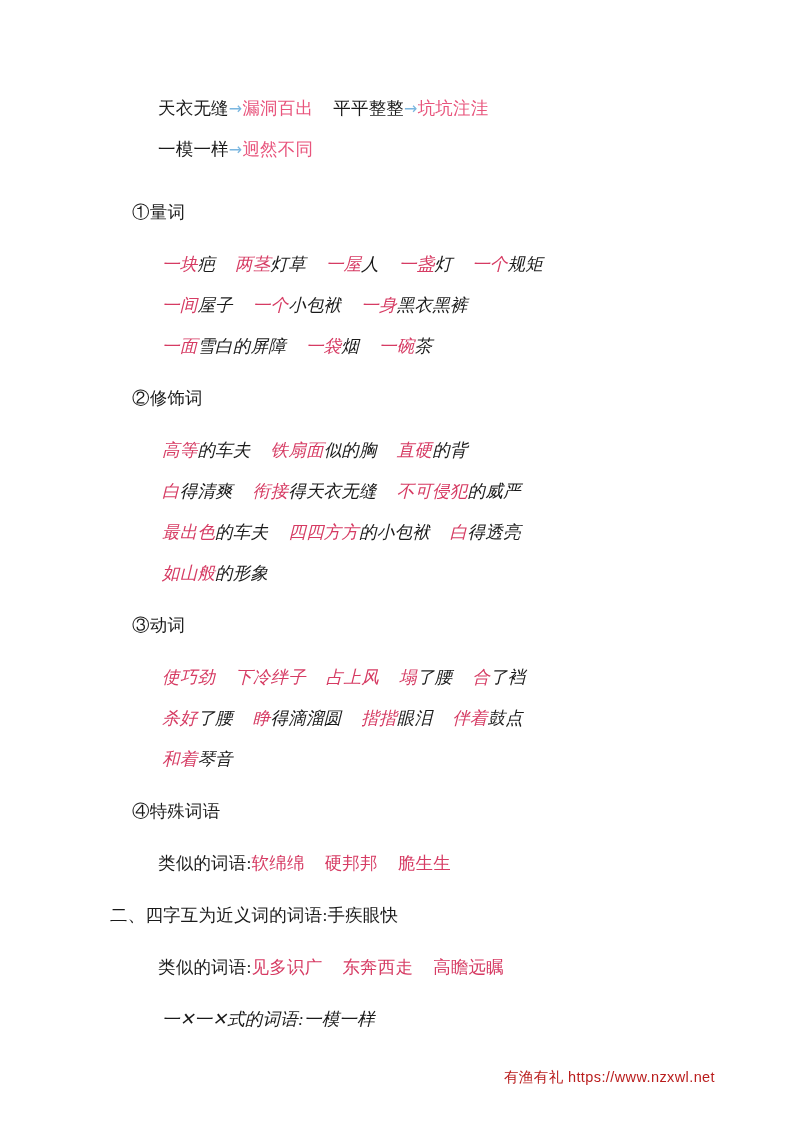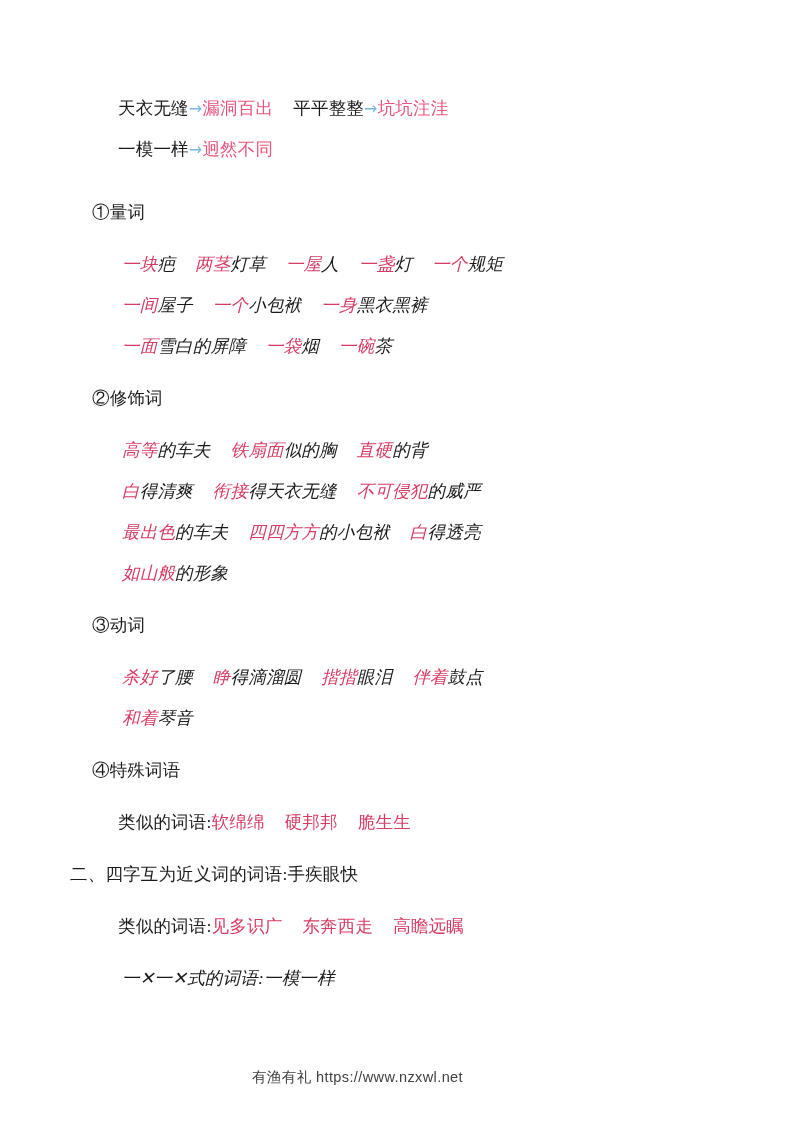--- a/index.html
+++ b/index.html
@@ -14,21 +14,21 @@
     color: #1a1a1a;
     position: relative;
     overflow: hidden;
   }
   .page {
     position: absolute;
     left: 0; top: 0;
     width: 737px;
     height: 1122px;
     box-sizing: border-box;
-    padding: 88px 90px 0 70px;
+    padding: 88px 90px 0 110px;
   }
   .line {
     font-size: 17.5px;
     line-height: 41px;
     white-space: nowrap;
     letter-spacing: 0.2px;
   }
   .ind0 { margin-left: 0px; }
   .ind1 { margin-left: 22px; }
   .ind2 { margin-left: 48px; }
@@ -38,22 +38,22 @@
   .crim  { color: #d63b63; }
   .arrow { color: #7bb7e0; font-family: "DejaVu Sans", sans-serif; font-size: 16px; }
   .sp-m  { display: inline-block; width: 20px; }
   .gapline { height: 11px; }
   .abb { font-family: "Liberation Serif", serif; }
   .footer {
     position: absolute;
     left: 0;
     top: 1068px;
     width: 715px;
-    text-align: center;
-    color: #404040;
+    text-align: right;
+    color: #b91c1c;
     font-size: 14.5px;
     font-family: "Liberation Sans", sans-serif;
     letter-spacing: 0.4px;
   }
 </style>
 </head>
 <body>
 
 <div class="page">
   <div id="lines-container">
@@ -69,20 +69,21 @@
       <div class="gapline"></div>
       <div class="line ind1"><span class="blk">②修饰词</span></div>
       <div class="gapline"></div>
       <div class="line ind3"><span class="crim">高等</span><span class="blk">的车夫</span><span class="sp-m"></span><span class="crim">铁扇面</span><span class="blk">似的胸</span><span class="sp-m"></span><span class="crim">直硬</span><span class="blk">的背</span></div>
       <div class="line ind3"><span class="crim">白</span><span class="blk">得清爽</span><span class="sp-m"></span><span class="crim">衔接</span><span class="blk">得天衣无缝</span><span class="sp-m"></span><span class="crim">不可侵犯</span><span class="blk">的威严</span></div>
       <div class="line ind3"><span class="crim">最出色</span><span class="blk">的车夫</span><span class="sp-m"></span><span class="crim">四四方方</span><span class="blk">的小包袱</span><span class="sp-m"></span><span class="crim">白</span><span class="blk">得透亮</span></div>
       <div class="line ind3"><span class="crim">如山般</span><span class="blk">的形象</span></div>
       <div class="gapline"></div>
       <div class="line ind1"><span class="blk">③动词</span></div>
       <div class="gapline"></div>
+      <div class="line ind3"><span class="crim">使巧劲</span><span class="sp-m"></span><span class="crim">下冷绊子</span><span class="sp-m"></span><span class="crim">占上风</span><span class="sp-m"></span><span class="crim">塌</span><span class="blk">了腰</span><span class="sp-m"></span><span class="crim">合</span><span class="blk">了裆</span></div>
       <div class="line ind3"><span class="crim">杀好</span><span class="blk">了腰</span><span class="sp-m"></span><span class="crim">睁</span><span class="blk">得滴溜圆</span><span class="sp-m"></span><span class="crim">揩揩</span><span class="blk">眼泪</span><span class="sp-m"></span><span class="crim">伴着</span><span class="blk">鼓点</span></div>
       <div class="line ind3"><span class="crim">和着</span><span class="blk">琴音</span></div>
       <div class="gapline"></div>
       <div class="line ind1"><span class="blk">④特殊词语</span></div>
       <div class="gapline"></div>
       <div class="line ind2"><span class="blk">类似的词语:</span><span class="crim">软绵绵</span><span class="sp-m"></span><span class="crim">硬邦邦</span><span class="sp-m"></span><span class="crim">脆生生</span></div>
       <div class="gapline"></div>
       <div class="line ind0"><span class="blk">二、四字互为近义词的词语:</span><span class="blk">手疾眼快</span></div>
       <div class="gapline"></div>
       <div class="line ind2"><span class="blk">类似的词语:</span><span class="crim">见多识广</span><span class="sp-m"></span><span class="crim">东奔西走</span><span class="sp-m"></span><span class="crim">高瞻远瞩</span></div>

